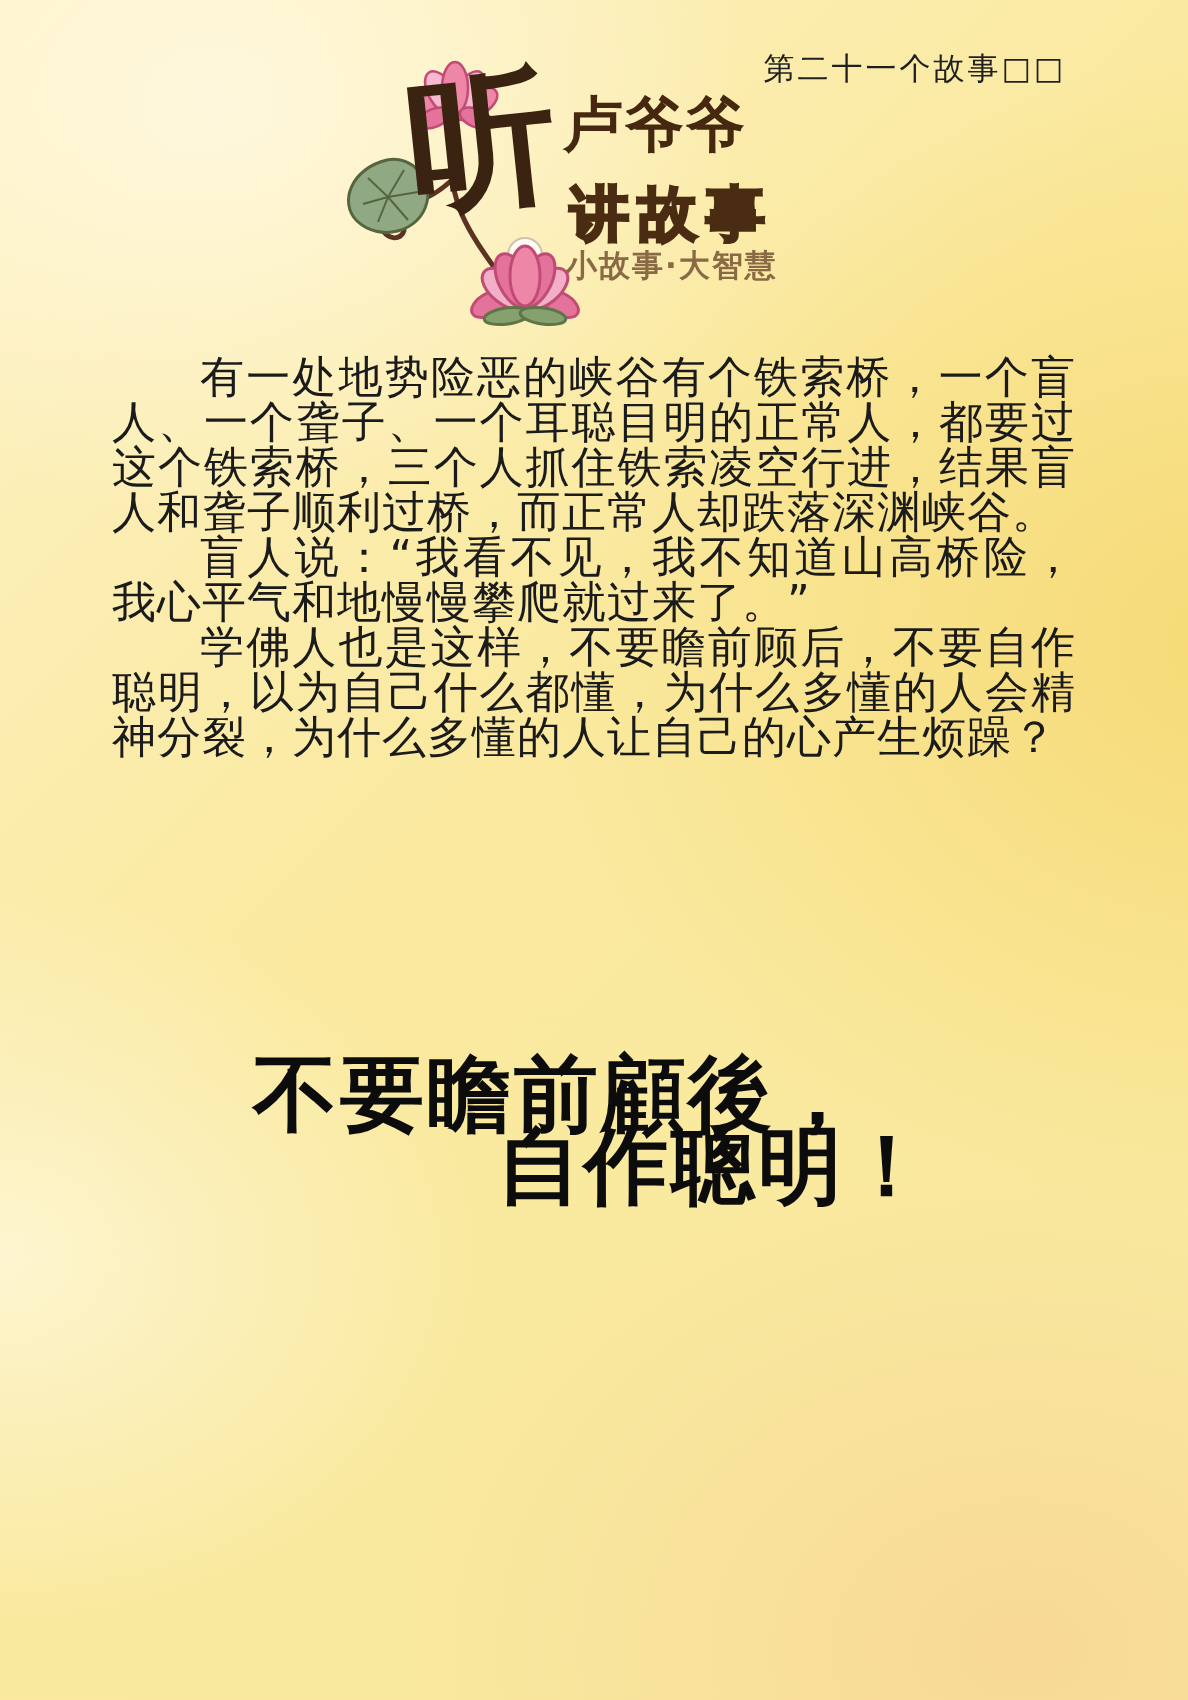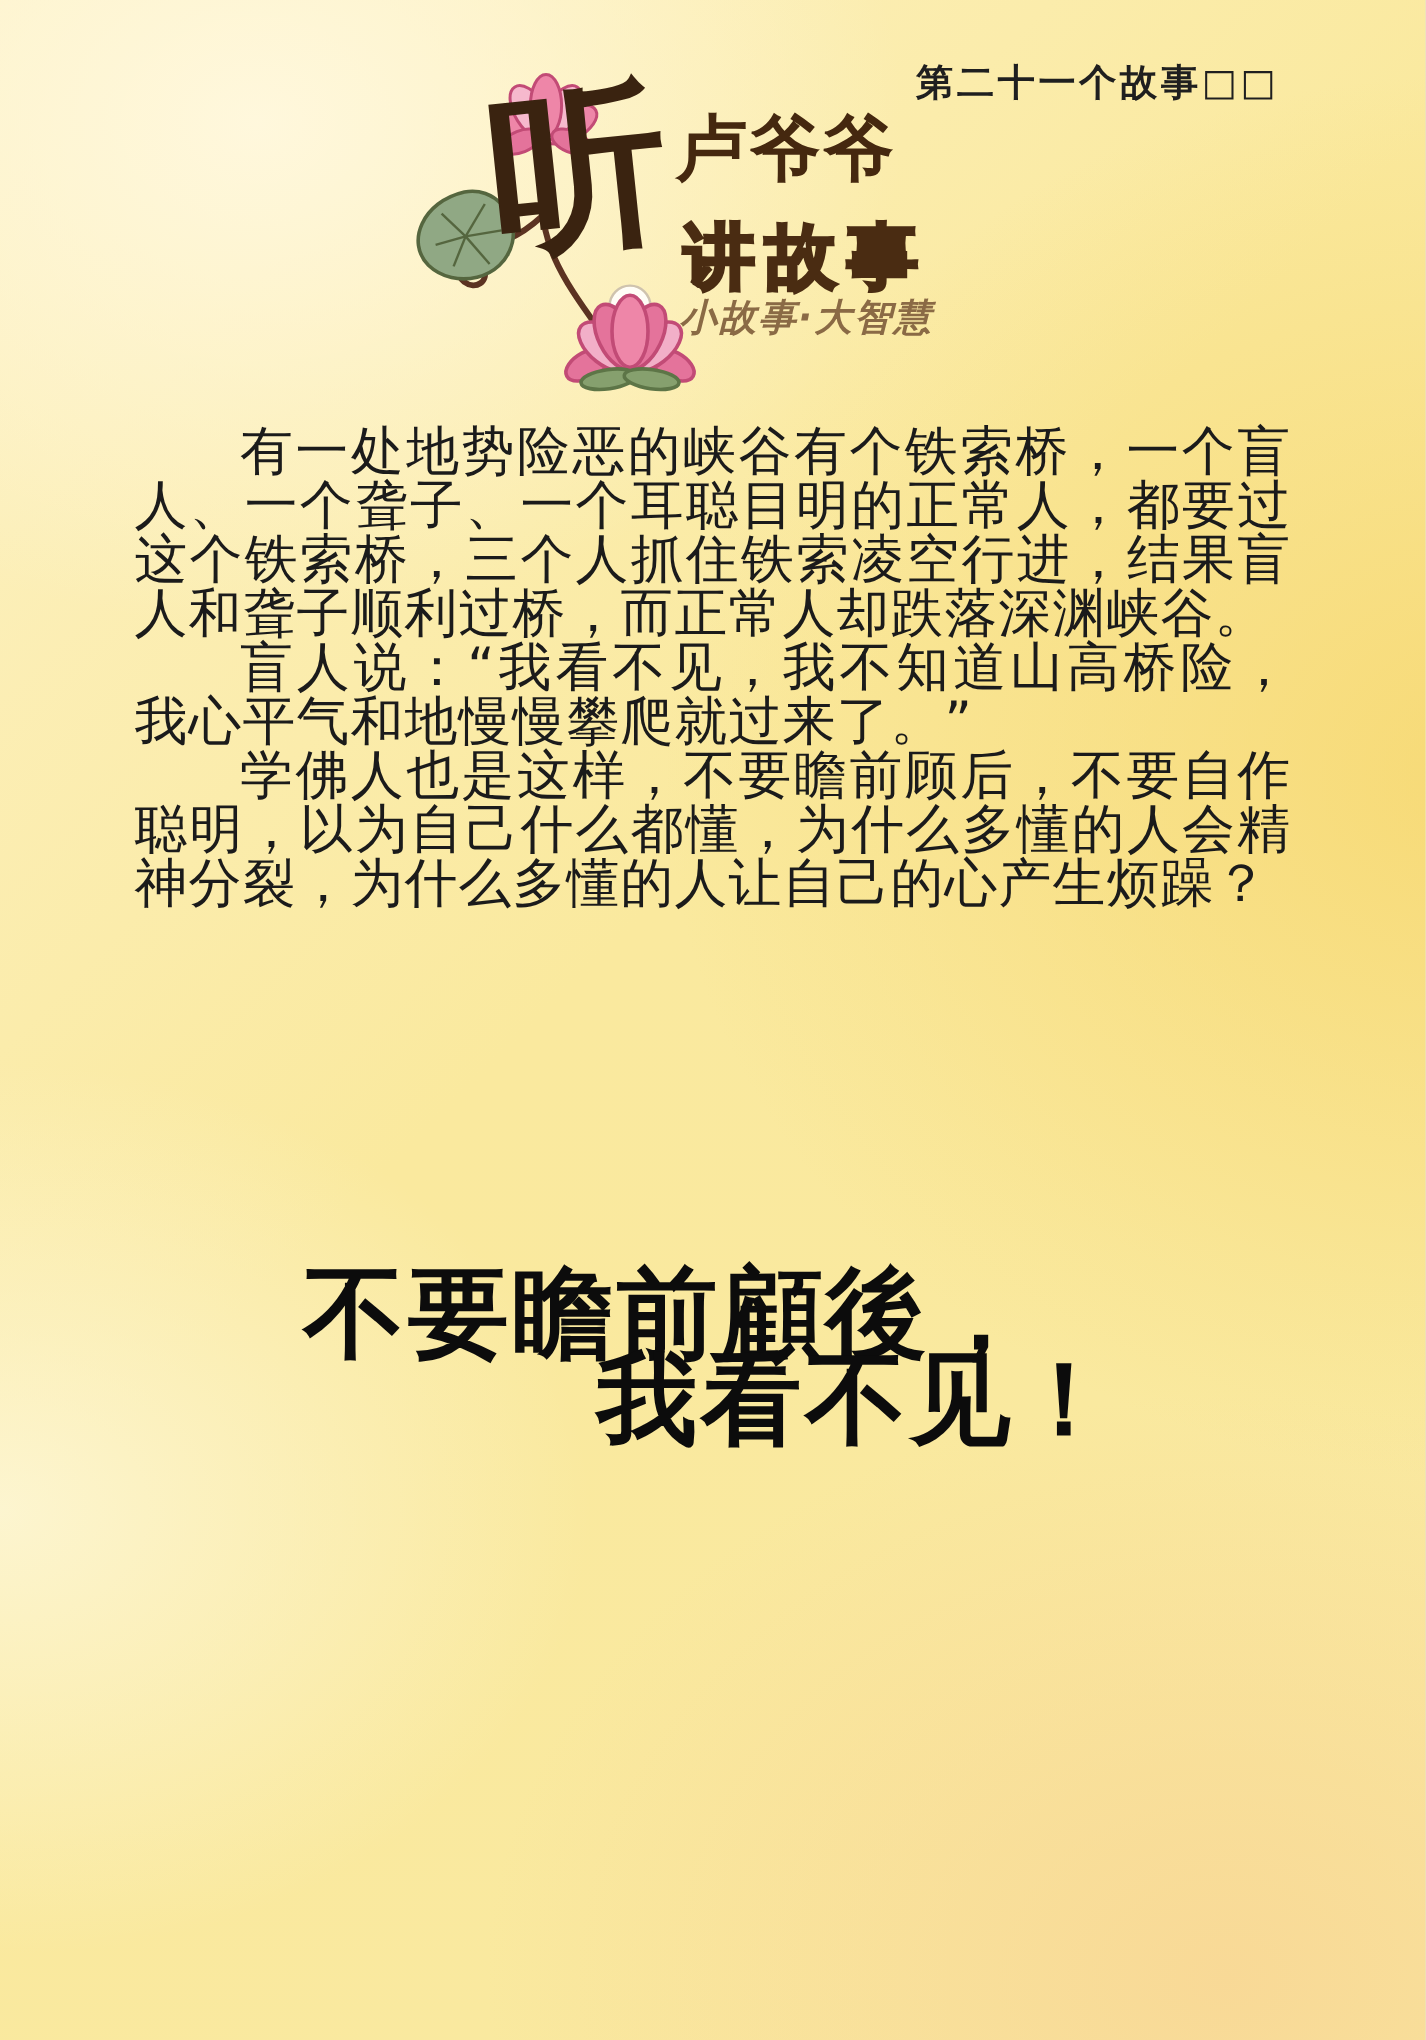--- a/index.html
+++ b/index.html
@@ -11,21 +11,21 @@
     font-family:"DejaVu Sans","Liberation Sans",sans-serif;
     background:
       radial-gradient(900px 700px at 18% 6%, rgba(255,248,222,0.95), rgba(255,248,222,0) 60%),
       radial-gradient(1050px 900px at 104% 38%, rgba(246,214,108,0.80), rgba(246,214,108,0) 65%),
       radial-gradient(820px 620px at 0% 74%, rgba(253,247,216,0.85), rgba(253,247,216,0) 60%),
       radial-gradient(950px 750px at 86% 97%, rgba(248,213,148,0.80), rgba(248,213,148,0) 65%),
       linear-gradient(135deg,#FDF2C6 0%,#FAE99E 45%,#F9E9A0 100%);
   }
   .header-label{
     position:absolute;top:48px;right:122px;
-    font-size:31px;font-weight:700;color:#1f1f1f;letter-spacing:3px;
+    font-size:31px;font-weight:400;color:#1f1f1f;letter-spacing:3px;
     white-space:nowrap;
   }
   
   .logo{position:absolute;left:330px;top:52px;width:480px;height:275px;}
   .logo svg{position:absolute;left:0;top:0;}
   .logo-listen{
     position:absolute;left:78px;top:14px;
     font-size:148px;line-height:1;font-weight:800;color:#3a2310;
     transform:rotate(-6deg);
     font-family:"DejaVu Serif","Liberation Serif",serif;
@@ -38,21 +38,21 @@
   .logo-tell{
     position:absolute;left:240px;top:132px;
     font-size:59px;line-height:1;font-weight:800;color:#fdf3cf;
     letter-spacing:9px;white-space:nowrap;
     -webkit-text-stroke:3px #4a2c12;
     text-shadow:0 0 1px #4a2c12;
   }
   .logo-tagline{
     position:absolute;left:236px;top:198px;
     font-size:31px;line-height:1;font-weight:700;color:#8a6a45;
-    letter-spacing:2px;white-space:nowrap;font-style:italic;
+    letter-spacing:2px;white-space:nowrap;
   }
   
   .story{
     position:absolute;left:112px;top:354px;width:964px;
     font-size:44px;line-height:45px;letter-spacing:1px;
     color:#1b1b1b;font-weight:500;
     text-align:justify;
   }
   .story p{margin:0;text-indent:2em;}
   
@@ -129,15 +129,15 @@
     <div class="logo-tagline">小故事·大智慧</div>
   </div>
 
   <div class="story">
     <p>有一处地势险恶的峡谷有个铁索桥，一个盲人、一个聋子、一个耳聪目明的正常人，都要过这个铁索桥，三个人抓住铁索凌空行进，结果盲人和聋子顺利过桥，而正常人却跌落深渊峡谷。</p>
     <p>盲人说：“我看不见，我不知道山高桥险，我心平气和地慢慢攀爬就过来了。”</p>
     <p>学佛人也是这样，不要瞻前顾后，不要自作聪明，以为自己什么都懂，为什么多懂的人会精神分裂，为什么多懂的人让自己的心产生烦躁？</p>
   </div>
 
   <div class="highlight-line l1">不要瞻前顧後，</div>
-  <div class="highlight-line l2">我看不见！</div>
+  <div class="highlight-line l2">自作聰明！</div>
 
 </div>
 
 </body></html>

